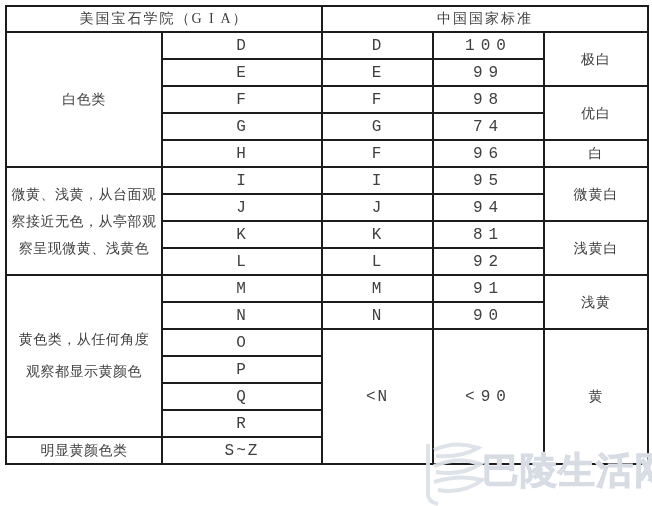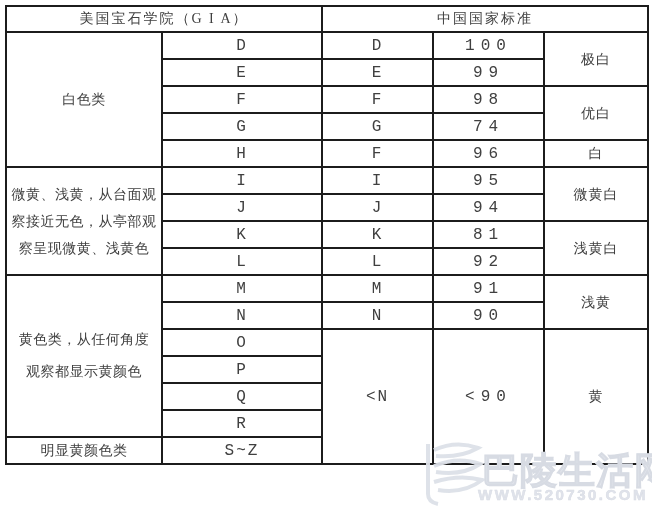--- a/index.html
+++ b/index.html
@@ -216,16 +216,15 @@
   <div id="watermark">
     <svg id="wm-logo" width="64" height="70" viewBox="0 0 64 70">
       <g fill="none" stroke="#dde1e8" stroke-width="4" opacity="0.95">
         <path d="M6 8 L6 58 Q6 66 16 68"></path>
         <path d="M12 14 Q34 4 56 12 Q38 22 14 20"></path>
         <path d="M12 30 Q36 20 58 28 Q40 40 14 36"></path>
         <path d="M12 46 Q38 38 60 44 Q42 58 16 54"></path>
       </g>
     </svg>
     <div id="wm-name">巴陵生活网</div>
-    <div id="wm-url">WWW.520730.COM</div>
   </div>
 
 </div>
 
 </body></html>

